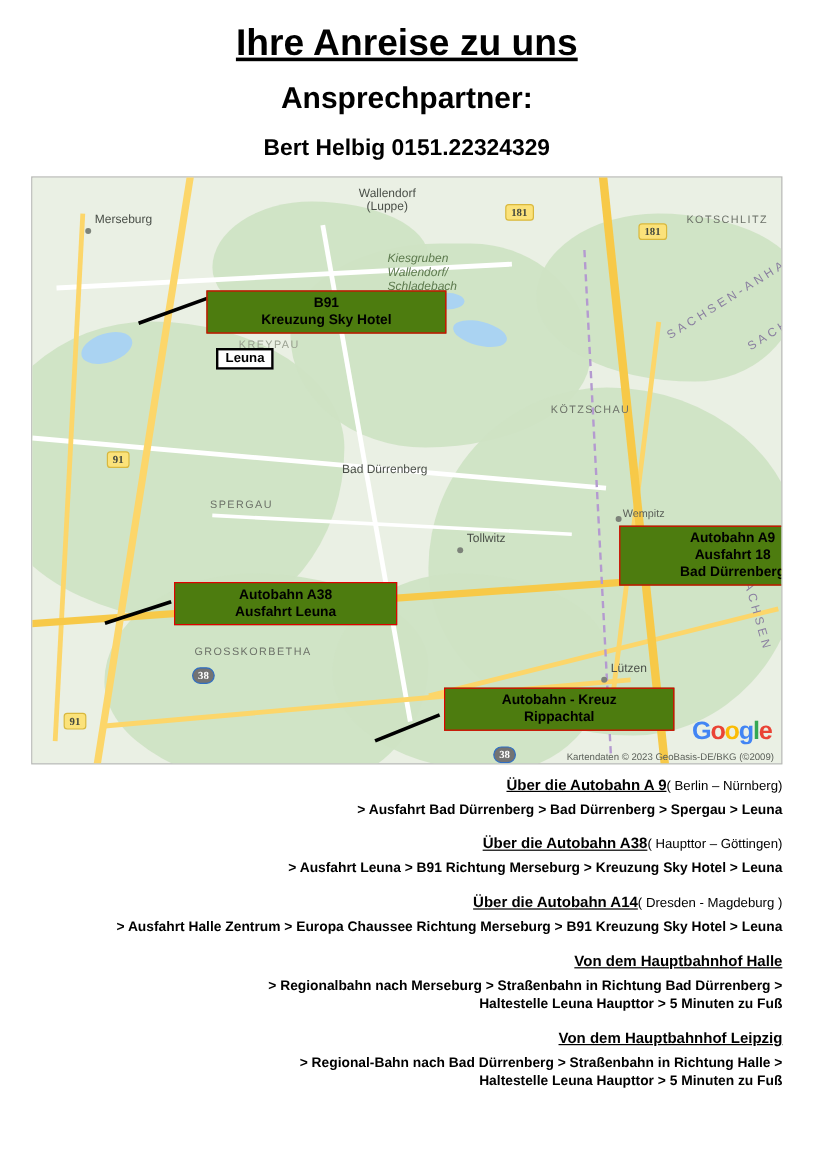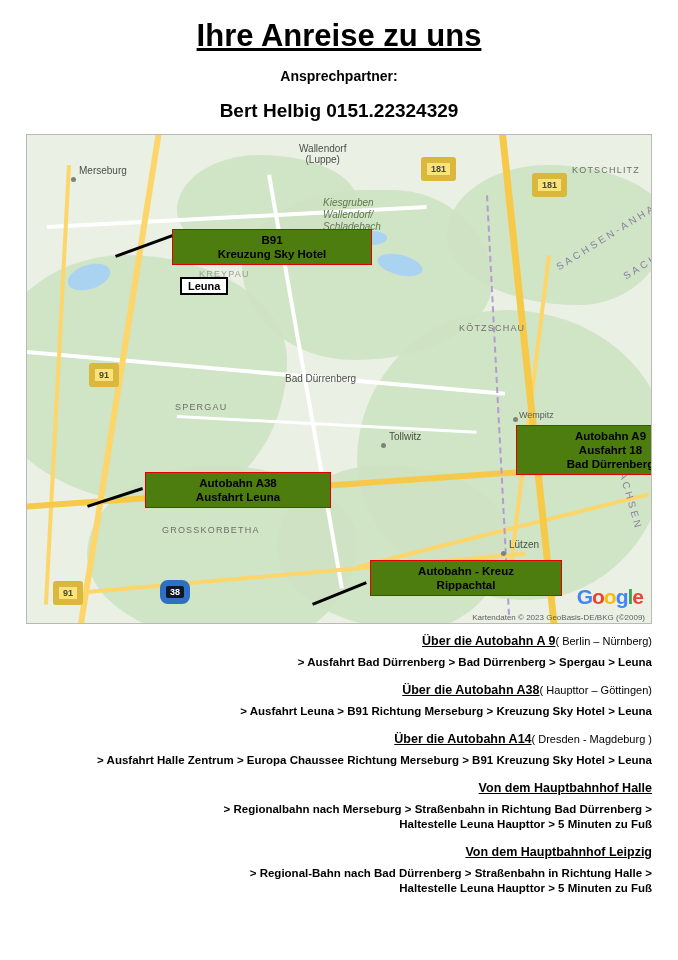--- a/index.html
+++ b/index.html
@@ -26,21 +26,21 @@
   .title {
     text-align: center;
     font-size: 31px;
     font-weight: bold;
     text-decoration: underline;
     margin: 18px 0 0 0;
     letter-spacing: 0px;
   }
   .subtitle {
     text-align: center;
-    font-size: 14px;
+    font-size: 25px;
     font-weight: bold;
     margin: 14px 0 0 0;
   }
   .contact {
     text-align: center;
     font-size: 19px;
     font-weight: bold;
     margin: 16px 0 12px 0;
   }
   
@@ -129,33 +129,33 @@
   .dot {
     position: absolute;
     width: 5px; height: 5px;
     background: #7d837a;
     border-radius: 50%;
   }
   
   .shield {
     position: absolute;
     background: #ffffff;
-    border: 6px solid #8b5cf6;
+    border: 1px solid #8b5cf6;
     border-radius: 3px;
     font-size: 9px;
     color: #43483f;
     padding: 1px 4px;
     font-weight: bold;
+    font-family: Liberation Serif, serif;
   }
   .shield.motorway {
-    background: #0f172a;
+    background: #737373;
     color: #fff;
     border-color: #2f6fc4;
     border-radius: 8px;
-    margin-top: 37px;
   }
   .shield.yellow {
     background: #fbe27a;
     border-color: #d9b83d;
   }
   
   .callout {
     position: absolute;
     background: #4d7c0f;
     color: #000;

